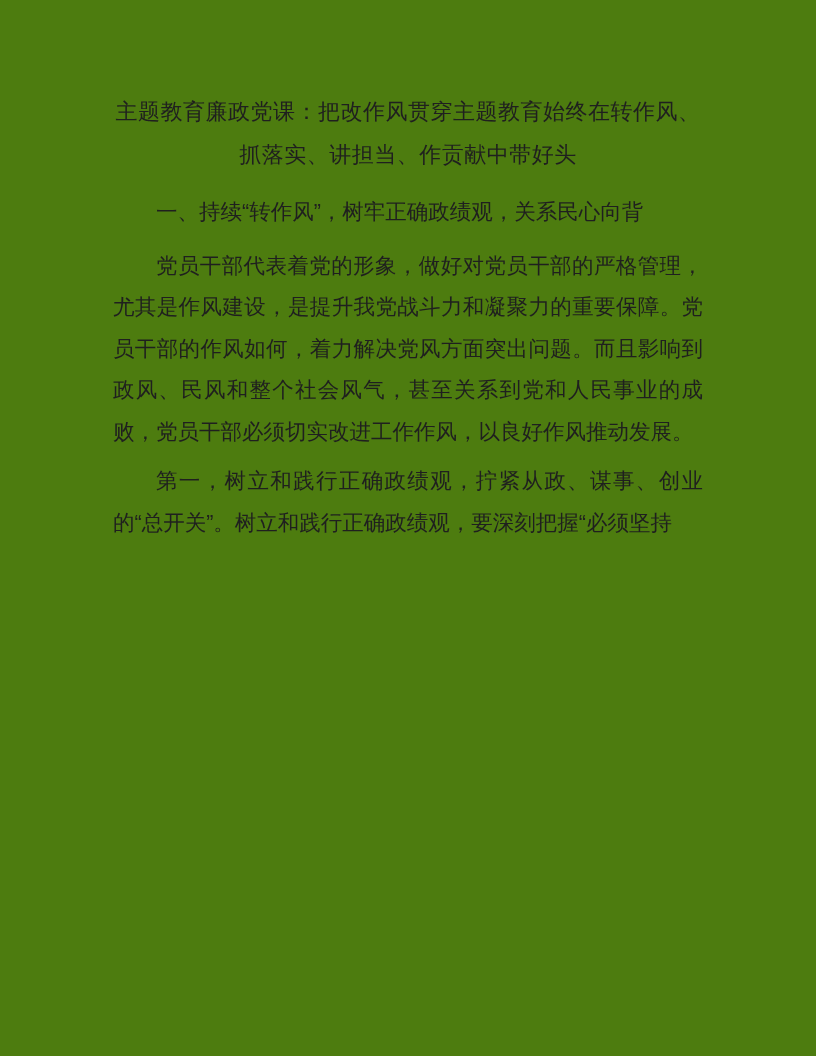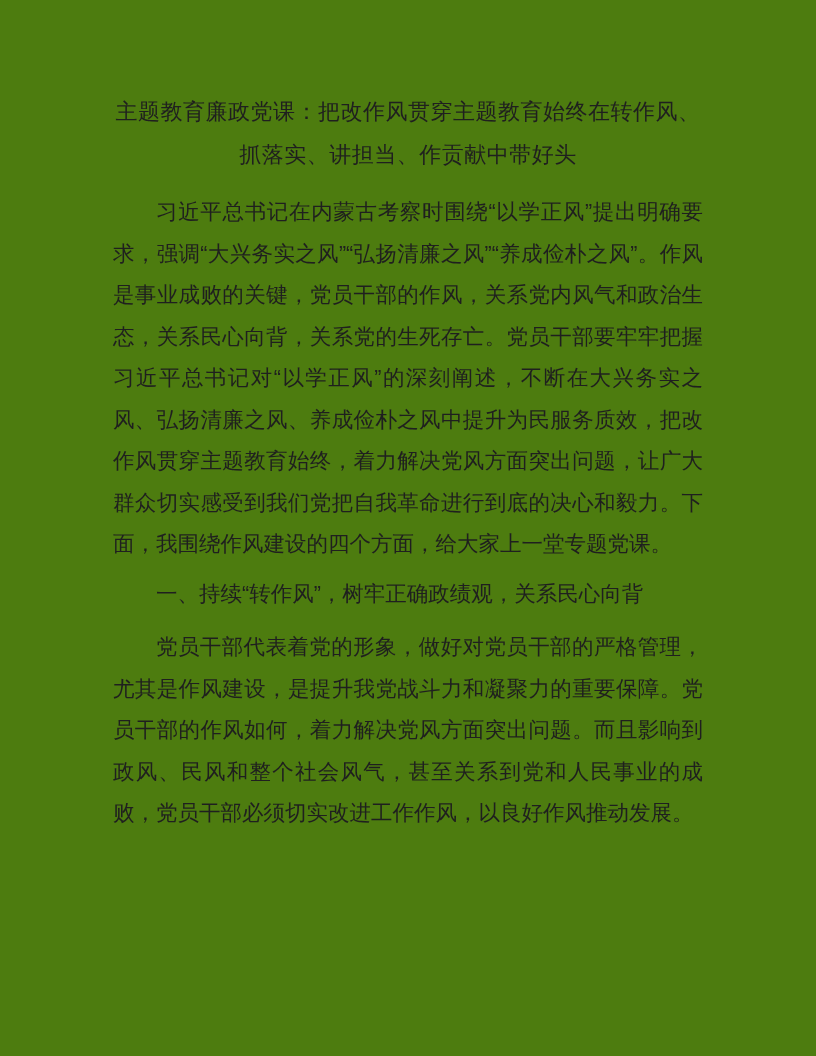--- a/index.html
+++ b/index.html
@@ -45,19 +45,19 @@
     text-align: justify;
     word-break: break-all;
   }
 </style>
 </head>
 <body>
 
 <div class="page">
   <h1 class="doc-title">主题教育廉政党课：把改作风贯穿主题教育始终在转作风、抓落实、讲担当、作贡献中带好头</h1>
 
-  <p class="body-para">习近平总书记在内蒙古考察时围绕“以学正风”提出明确要求，强调“大兴务实之风”“弘扬清廉之风”“养成俭朴之风”。作风是事业成败的关键，党员干部的作风，关系党内风气和政治生态，关系民心向背，关系党的生死存亡。党员干部要牢牢把握习近平总书记对“以学正风”的深刻阐述，不断在大兴务实之风、弘扬清廉之风、养成俭朴之风中提升为民服务质效，把改作风贯穿主题教育始终，着力解决党风方面突出问题，让广大群众切实感受到我们党把自我革命进行到底的决心和毅力。下面，我围绕作风建设的四个方面，给大家上一堂专题党课。</p>
 
   <h2 class="section-heading">一、持续“转作风”，树牢正确政绩观，关系民心向背</h2>
 
   <p class="body-para">党员干部代表着党的形象，做好对党员干部的严格管理，尤其是作风建设，是提升我党战斗力和凝聚力的重要保障。党员干部的作风如何，着力解决党风方面突出问题。而且影响到政风、民风和整个社会风气，甚至关系到党和人民事业的成败，党员干部必须切实改进工作作风，以良好作风推动发展。</p>
 
+  <p class="body-para">第一，树立和践行正确政绩观，拧紧从政、谋事、创业的“总开关”。树立和践行正确政绩观，要深刻把握“必须坚持</p>
 </div>
 
 </body></html>

